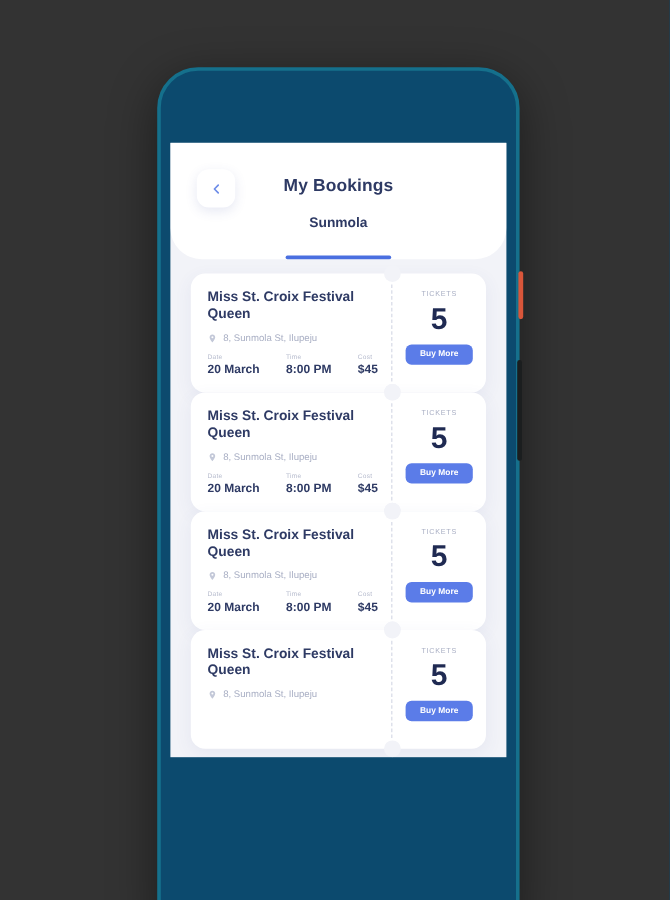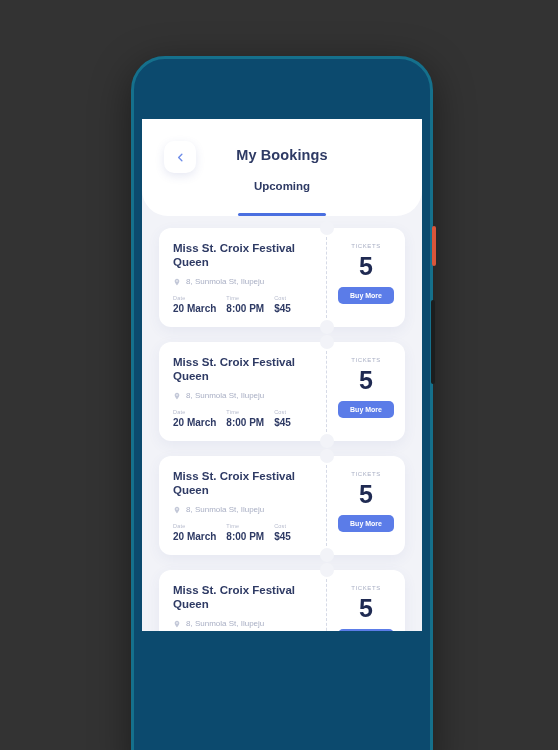--- a/index.html
+++ b/index.html
@@ -162,21 +162,20 @@
   
   .list {
     padding: 12px 17px 0 17px;
   }
   .ticket-card {
     position: relative;
     display: flex;
     height: 99px;
     background: #ffffff;
     border-radius: 12px;
-    margin-bottom: 15px;
     box-shadow: 0 4px 14px rgba(70,90,150,.07);
     overflow: visible;
   }
   .card-left {
     flex: 1;
     padding: 13px 0 0 14px;
     position: relative;
   }
   .event-title {
     font-size: 11.5px;
@@ -193,21 +192,21 @@
   }
   .venue-text {
     font-size: 8px;
     color: #a9afc4;
   }
   .meta-row {
     position: absolute;
     left: 14px;
     bottom: 13px;
     display: flex;
-    gap: 10px;
+    gap: 22px;
   }
   .meta-label {
     font-size: 5.5px;
     color: #b6bbcd;
     letter-spacing: .2px;
     margin-bottom: 2px;
   }
   .meta-value {
     font-size: 10px;
     font-weight: bold;
@@ -282,21 +281,21 @@
     <div class="appbar">
       <div class="back-btn">
         <svg width="11" height="11" viewBox="0 0 24 24" fill="none" stroke="#6d8ce8" stroke-width="3" stroke-linecap="round" stroke-linejoin="round">
           <polyline points="15 5 8 12 15 19"></polyline>
         </svg>
       </div>
       <div class="page-title">My Bookings</div>
 
       <div class="tabs">
         <div class="tab active">
-          <span class="tab-label">Upcoming</span>
+          <span class="tab-label">Sunmola</span>
         </div>
       </div>
     </div>
 
     <div class="list">
 
       <div class="ticket-card">
         <div class="card-left">
           <div class="event-title">Miss St. Croix Festival Queen</div>
           <div class="venue-row">

